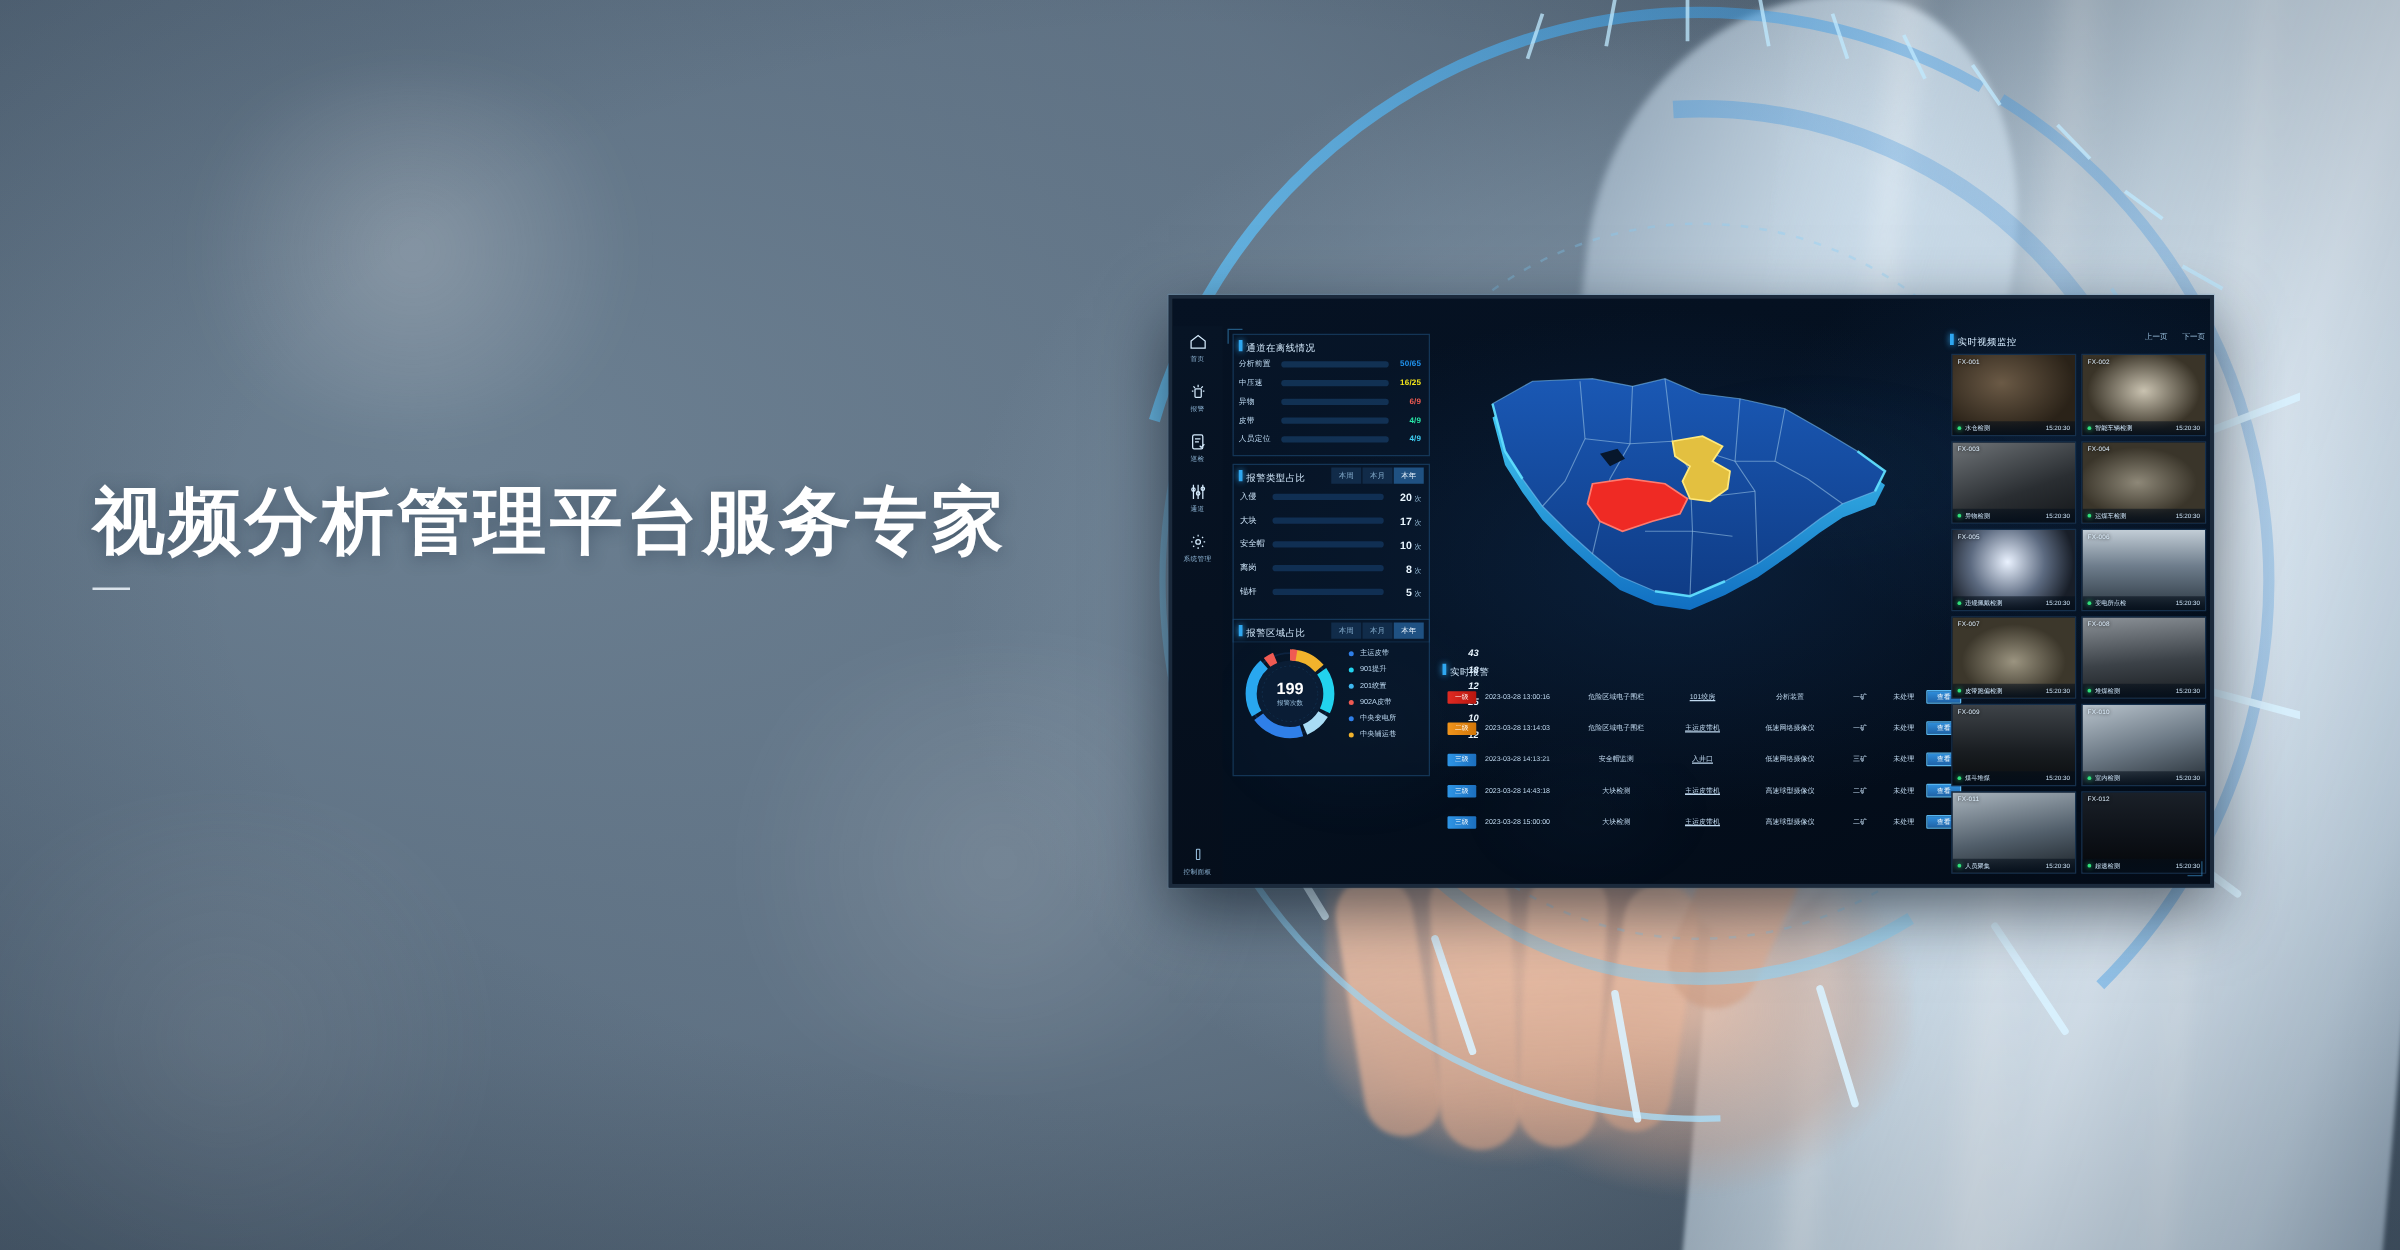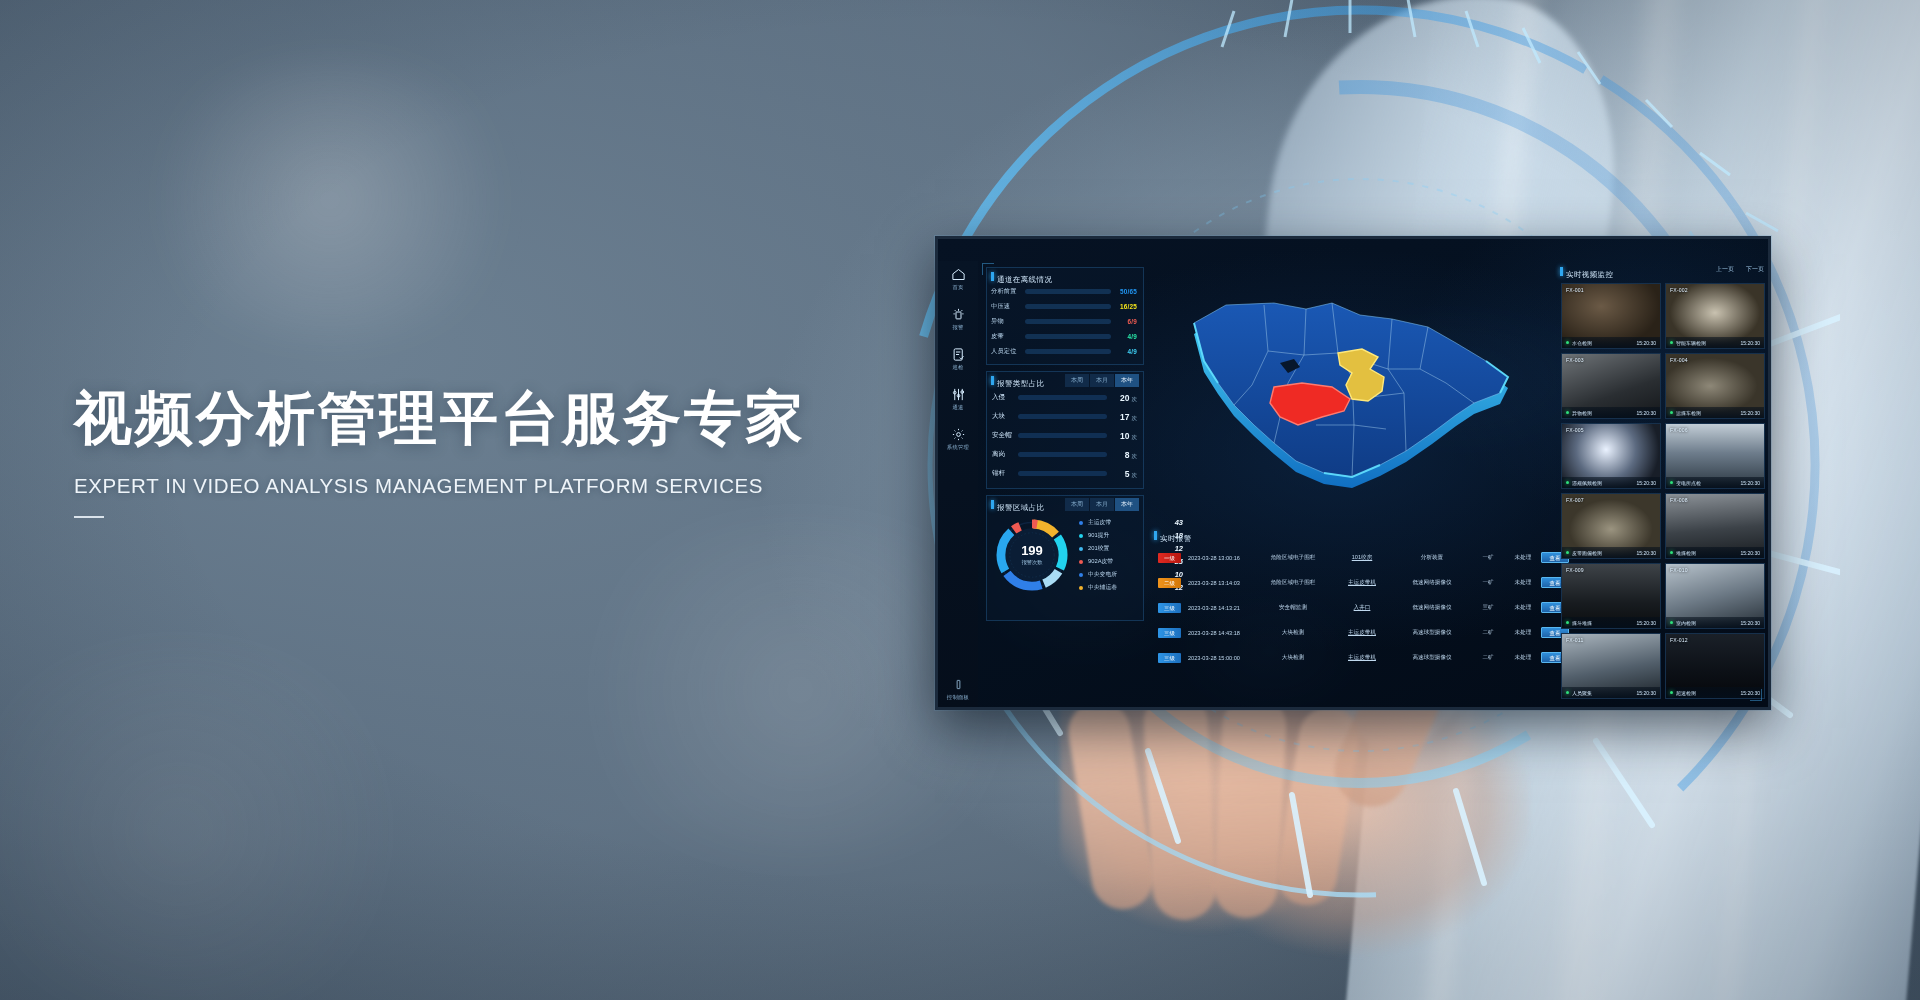--- a/index.html
+++ b/index.html
@@ -280,21 +280,20 @@
         <line x1="352" y1="192" x2="430" y2="250"></line>
         <line x1="408" y1="88" x2="498" y2="112"></line>
         <line x1="402" y1="-118" x2="486" y2="-150"></line>
       </g>
     </g>
   </svg>
 </div>
 
 <div class="hero">
   <div class="hero-title">视频分析管理平台服务专家</div>
-  <div class="hero-sub">EXPERT IN VIDEO ANALYSIS MANAGEMENT PLATFORM SERVICES</div>
   <div class="hero-rule"></div>
 </div>
 
 <div class="screen">
   <div class="screen-inner"></div>
   <div class="noise-layer"></div>
 
 
   <div class="sidebar">
     <div class="side-item" style="top:4px;">
@@ -379,21 +378,21 @@
           <span class="bar-val" style="color:#28e8a8">4/9</span>
         </div>
         <div class="bar-row">
           <span class="bar-label">人员定位</span>
           <span class="bar-track"><span class="bar-fill" style="width:45%;background:#3fd0f5;box-shadow:0 0 5px #3fd0f5;"></span></span>
           <span class="bar-val" style="color:#3fd0f5">4/9</span>
         </div>
       </div>
   </div>
 
-  <div class="panel" style="left:48px;top:132px;width:158px;height:118px;">
+  <div class="panel" style="left:48px;top:132px;width:158px;height:143px;">
     <div class="panel-head">
       <span class="panel-title">报警类型占比</span>
       <span class="tabs" id="atype-tabs">
           <span class="tab">本周</span>
           <span class="tab">本月</span>
           <span class="tab active">本年</span>
         </span>
     </div>
     <div id="atype-rows">
         <div class="br2">

